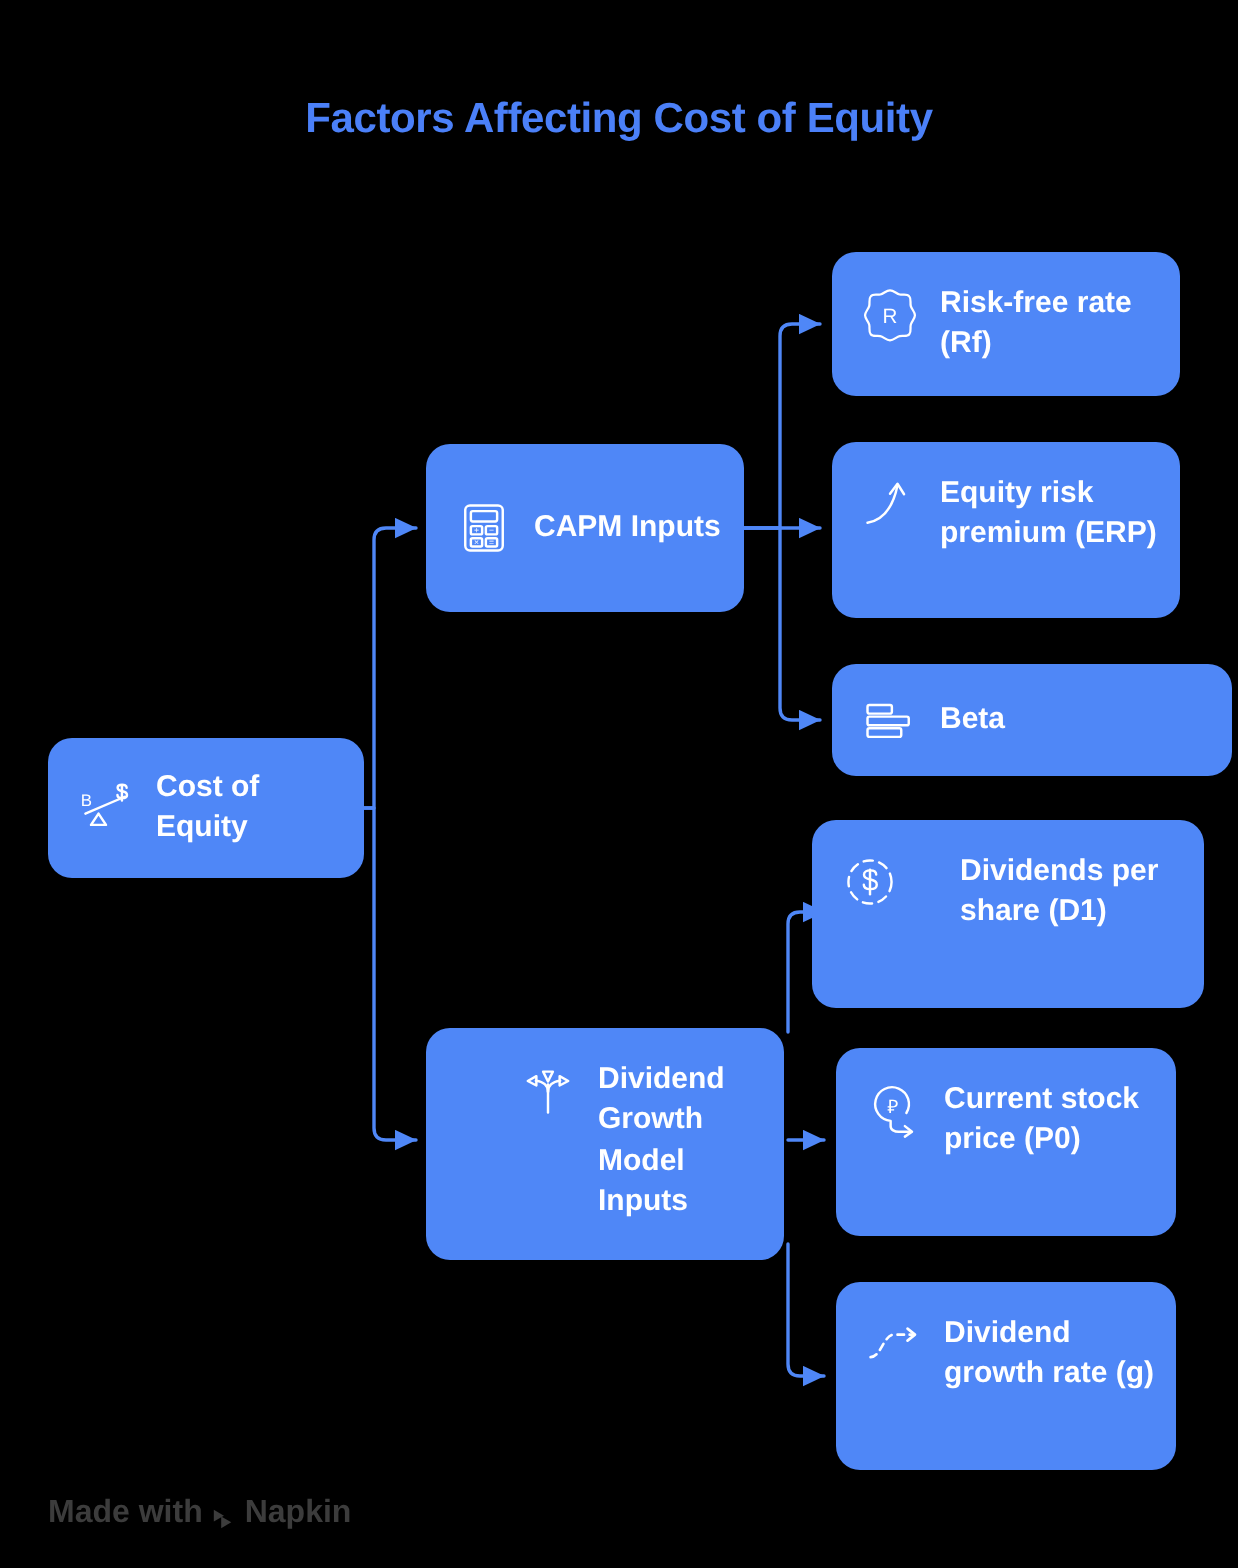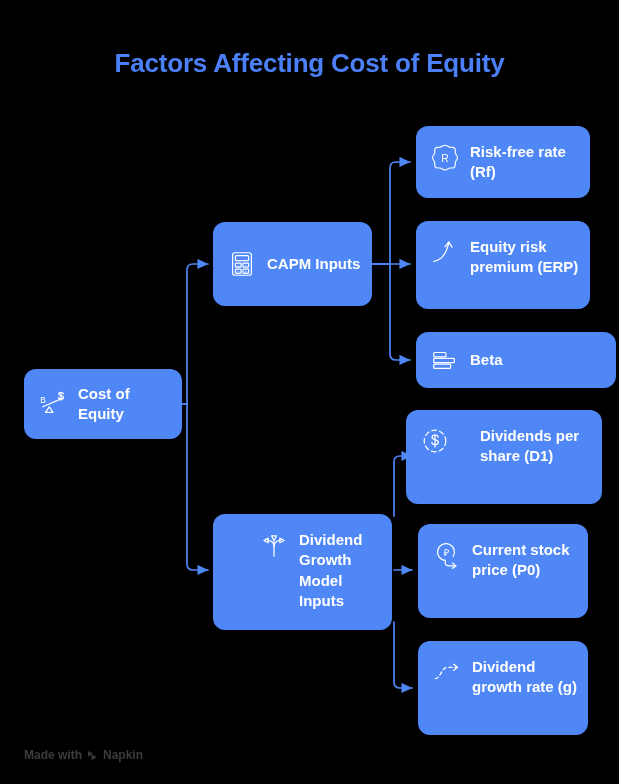--- a/index.html
+++ b/index.html
@@ -17,21 +17,21 @@
     background: #000000;
     overflow: hidden;
   }
   .title {
     position: absolute;
     left: 0;
     top: 48px;
     width: 619px;
     text-align: center;
     color: #4b80f8;
-    font-size: 26px;
+    font-size: 21px;
     font-weight: bold;
     letter-spacing: -0.2px;
     font-family: "Liberation Sans", sans-serif;
   }
   .node {
     position: absolute;
     background: #4f87f7;
     border-radius: 12px;
     box-sizing: border-box;
     display: flex;
@@ -63,21 +63,21 @@
     top: 0;
     width: 619px;
     height: 784px;
     pointer-events: none;
   }
   .footer {
     position: absolute;
     left: 24px;
     top: 748px;
     color: #3c3c3c;
-    font-size: 12px;
+    font-size: 16px;
     font-weight: bold;
     display: flex;
     align-items: center;
     gap: 5px;
     font-family: "Liberation Sans", sans-serif;
   }
   .footer .brandmark {
     display: inline-block;
     width: 11px;
     height: 11px;

